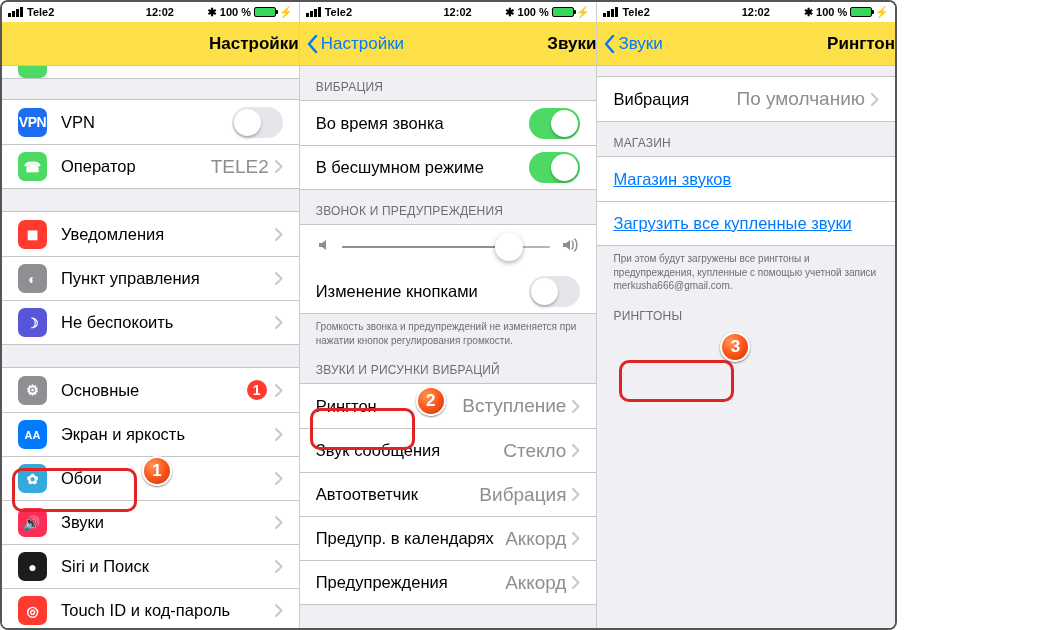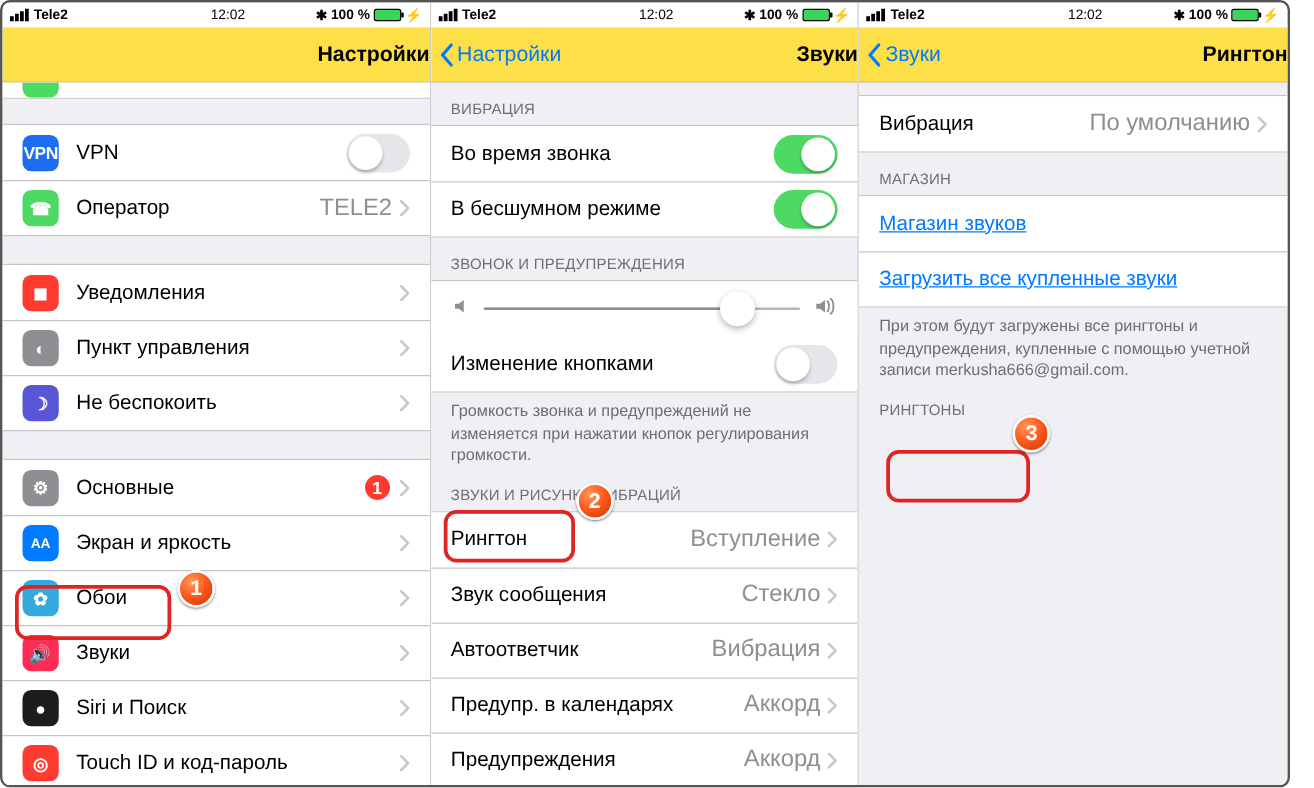--- a/index.html
+++ b/index.html
@@ -7,21 +7,21 @@
     font-family: -apple-system, "Helvetica Neue", Arial, sans-serif;
     background: #fff;
     width: 1051px; height: 630px;
     position: relative;
     font-smooth: always;
     -webkit-font-smoothing: antialiased;
   }
   .frame {
     position: absolute;
     top: 0; left: 0;
-    width: 1032px; height: 630px;
+    width: 897px; height: 630px;
     border: 2px solid #555; border-radius: 8px;
     overflow: hidden;
     display: flex;
   }
   .phone {
     width: 349px;
     height: 100%;
     background: #efeff4;
     display: flex;
     flex-direction: column;
@@ -37,21 +37,21 @@
     background: #fff;
     display: flex;
     align-items: center;
     font-size: 11px;
     font-weight: 600;
     color: #000;
     position: relative;
     padding: 0 6px;
   }
   .sb-left { display: flex; align-items: center; gap: 4px;}
-  .sb-center { position: absolute; left:0; right:0; text-align: center; font-weight: 400; margin-left: 19px;}
+  .sb-center { position: absolute; left:0; right:0; text-align: center; font-weight: 700; margin-left: 19px;}
   .sb-right { margin-left: auto; display: flex; align-items: center; gap: 3px;}
   .signal { display:inline-flex; align-items:flex-end; gap:1px;}
   .signal span{ width:3px; background:#000; display:inline-block;}
   .signal span:nth-child(1){height:4px;}
   .signal span:nth-child(2){height:6px;}
   .signal span:nth-child(3){height:8px;}
   .signal span:nth-child(4){height:10px;}
   .battery {
     width: 22px; height: 10px; border:1px solid #000; border-radius:2px;
     position: relative; display:inline-block; background: linear-gradient(#39d65c,#39d65c);
@@ -79,21 +79,21 @@
 
   
   .content { flex:1; overflow:hidden; }
   .group-header {
     font-size:12px; color:#6d6d72; text-transform:uppercase;
     padding: 14px 16px 6px 16px;
     letter-spacing: 0.2px;
   }
   .group-header.small-pad { padding-top: 8px; }
   .footer-note {
-    font-size:13px; color:#6d6d72;
+    font-size:10px; color:#6d6d72;
     padding: 6px 16px 8px 16px; line-height:1.35;
   }
   .list { background:#fff; border-top:1px solid #c5c5c7; border-bottom:1px solid #c5c5c7; }
   .row {
     min-height:44px; display:flex; align-items:center;
     padding: 0 16px;
     position:relative;
     background:#fff;
   }
   .row + .row .row-inner,

